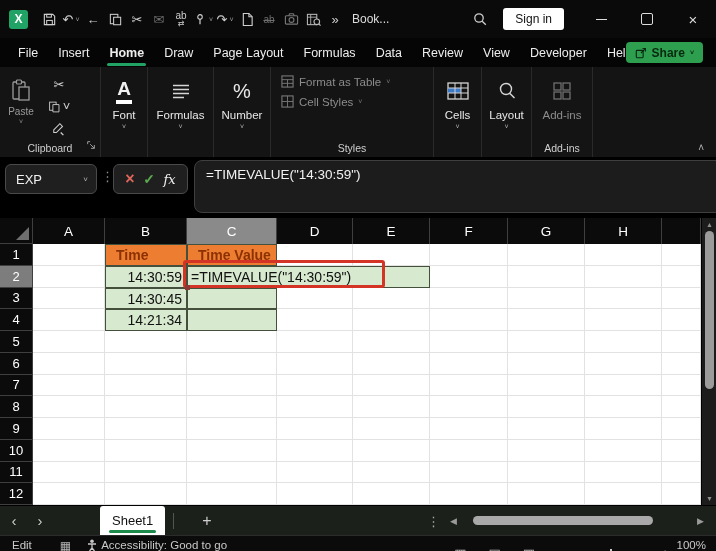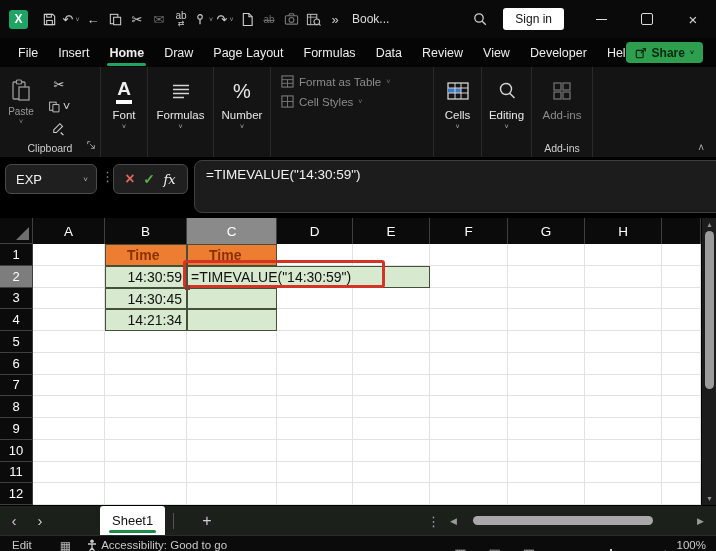--- a/index.html
+++ b/index.html
@@ -92,21 +92,21 @@
   .colh{height:26px;display:flex;align-items:center;justify-content:center;color:#fff;
         font-size:13.5px;border-right:1px solid #3f3f3f;box-sizing:border-box;background:#0b0b0b;}
   .colh.sel{background:var(--sel-gray);}
   .grow{display:flex;height:21.75px;}
   .rowh{width:33px;display:flex;align-items:center;justify-content:center;color:#fff;font-size:13px;
         background:#0b0b0b;border-bottom:1px solid #3f3f3f;border-right:1px solid #3f3f3f;box-sizing:border-box;}
   .rowh.sel{background:#7d7d7d;}
   .cell{height:100%;box-sizing:border-box;background:#fff;border-right:1px solid #e2e2e2;
         border-bottom:1px solid #e2e2e2;font-size:14px;line-height:20px;color:#111;overflow:hidden;}
   .cell.hdr{background:var(--orange-fill);color:var(--orange-text);font-weight:bold;
-        border:1px solid var(--cell-border);padding-left:21px;}
+        border:1px solid var(--cell-border);padding-left:10px;}
   .cell.val{background:var(--green-fill);border:1px solid var(--cell-border);text-align:right;padding-right:4px;}
   .cell.fill{background:var(--green-fill);border:1px solid var(--cell-border);}
   .edit-overlay{position:absolute;left:187px;top:47.75px;width:243px;height:22px;background:var(--green-fill);
         border:1px solid var(--cell-border);box-sizing:border-box;z-index:5;font-size:14px;color:#111;
         line-height:20px;padding-left:3px;white-space:nowrap;}
   .red-rect{position:absolute;left:183px;top:41.5px;width:196px;height:22px;border:3px solid var(--red);
         border-radius:3px;z-index:6;}
   .edit-dot{position:absolute;left:185px;top:66.5px;width:5px;height:5px;background:#8a3a30;z-index:7;}
   .vscroll{position:absolute;right:0;top:0;width:15px;height:287px;background:#1c1c1c;
         border-left:1px solid #000;box-sizing:border-box;z-index:8;}
@@ -331,20 +331,21 @@
         </div>
         <div class="styles-row">
           <svg width="13" height="13" viewBox="0 0 14 14">
               <rect x="1" y="1" width="12" height="12" fill="none" stroke="#777" stroke-width="1.2"></rect>
               <path d="M1 7h12M7 1v12" stroke="#777" stroke-width="1"></path>
             </svg>
           <span>Cell Styles</span>
             <span class="chev">˅</span>
         </div>
       </div>
+      <div class="rg-label">Styles</div>
     </div>
 
     <div class="rgroup" style="width:48px;">
       <div class="stack">
         <span class="bigicon">
           <svg width="22" height="20" viewBox="0 0 22 20">
               <rect x="1" y="2" width="20" height="16" fill="none" stroke="#d5d5d5" stroke-width="1.3"></rect>
               <rect x="1" y="7" width="13" height="5" fill="#3C79C7"></rect>
               <path d="M1 7h20M1 12h20M8 2v16M14 2v16" stroke="#d5d5d5" stroke-width="1"></path>
             </svg>
@@ -355,21 +356,21 @@
     </div>
 
     <div class="rgroup" style="width:50px;">
       <div class="stack">
         <span class="bigicon">
           <svg width="20" height="20" viewBox="0 0 20 20">
               <circle cx="9" cy="8" r="5.5" fill="none" stroke="#d5d5d5" stroke-width="1.4"></circle>
               <path d="M13 12.5l4.5 4.5" stroke="#d5d5d5" stroke-width="1.5"></path>
             </svg>
         </span>
-        <span class="slabel">Editing</span>
+        <span class="slabel">Layout</span>
         <span class="chev">˅</span>
       </div>
     </div>
 
     <div class="rgroup" style="width:61px;">
       <div class="stack addins-btn">
         <span class="bigicon">
           <svg width="20" height="20" viewBox="0 0 20 20">
               <rect x="2" y="2" width="7" height="7" fill="none" stroke="#6f6f6f" stroke-width="1.3"></rect>
               <rect x="11" y="2" width="7" height="7" fill="none" stroke="#6f6f6f" stroke-width="1.3"></rect>

